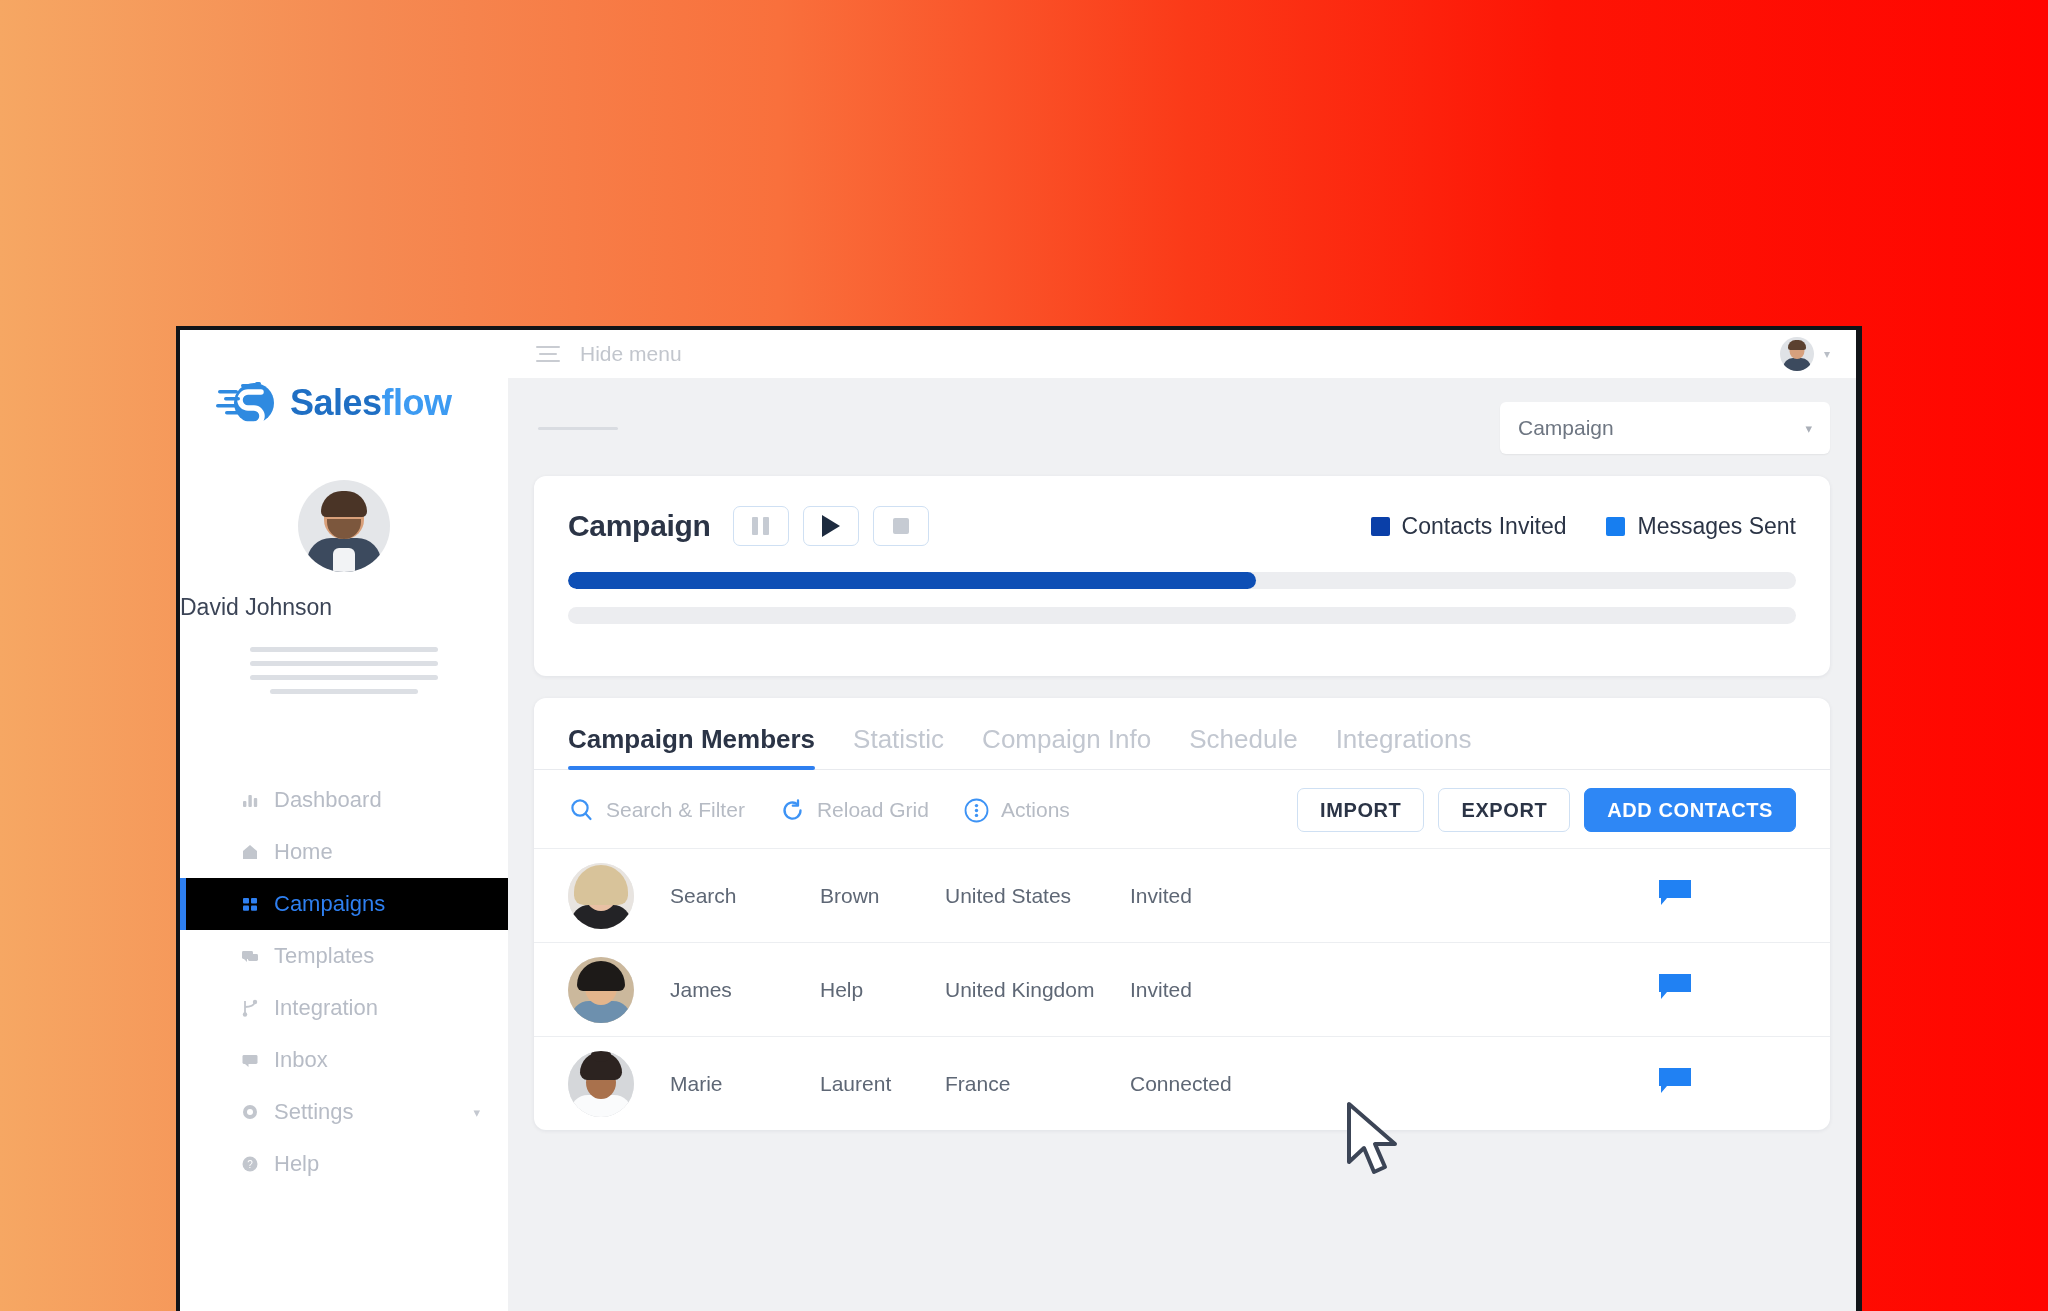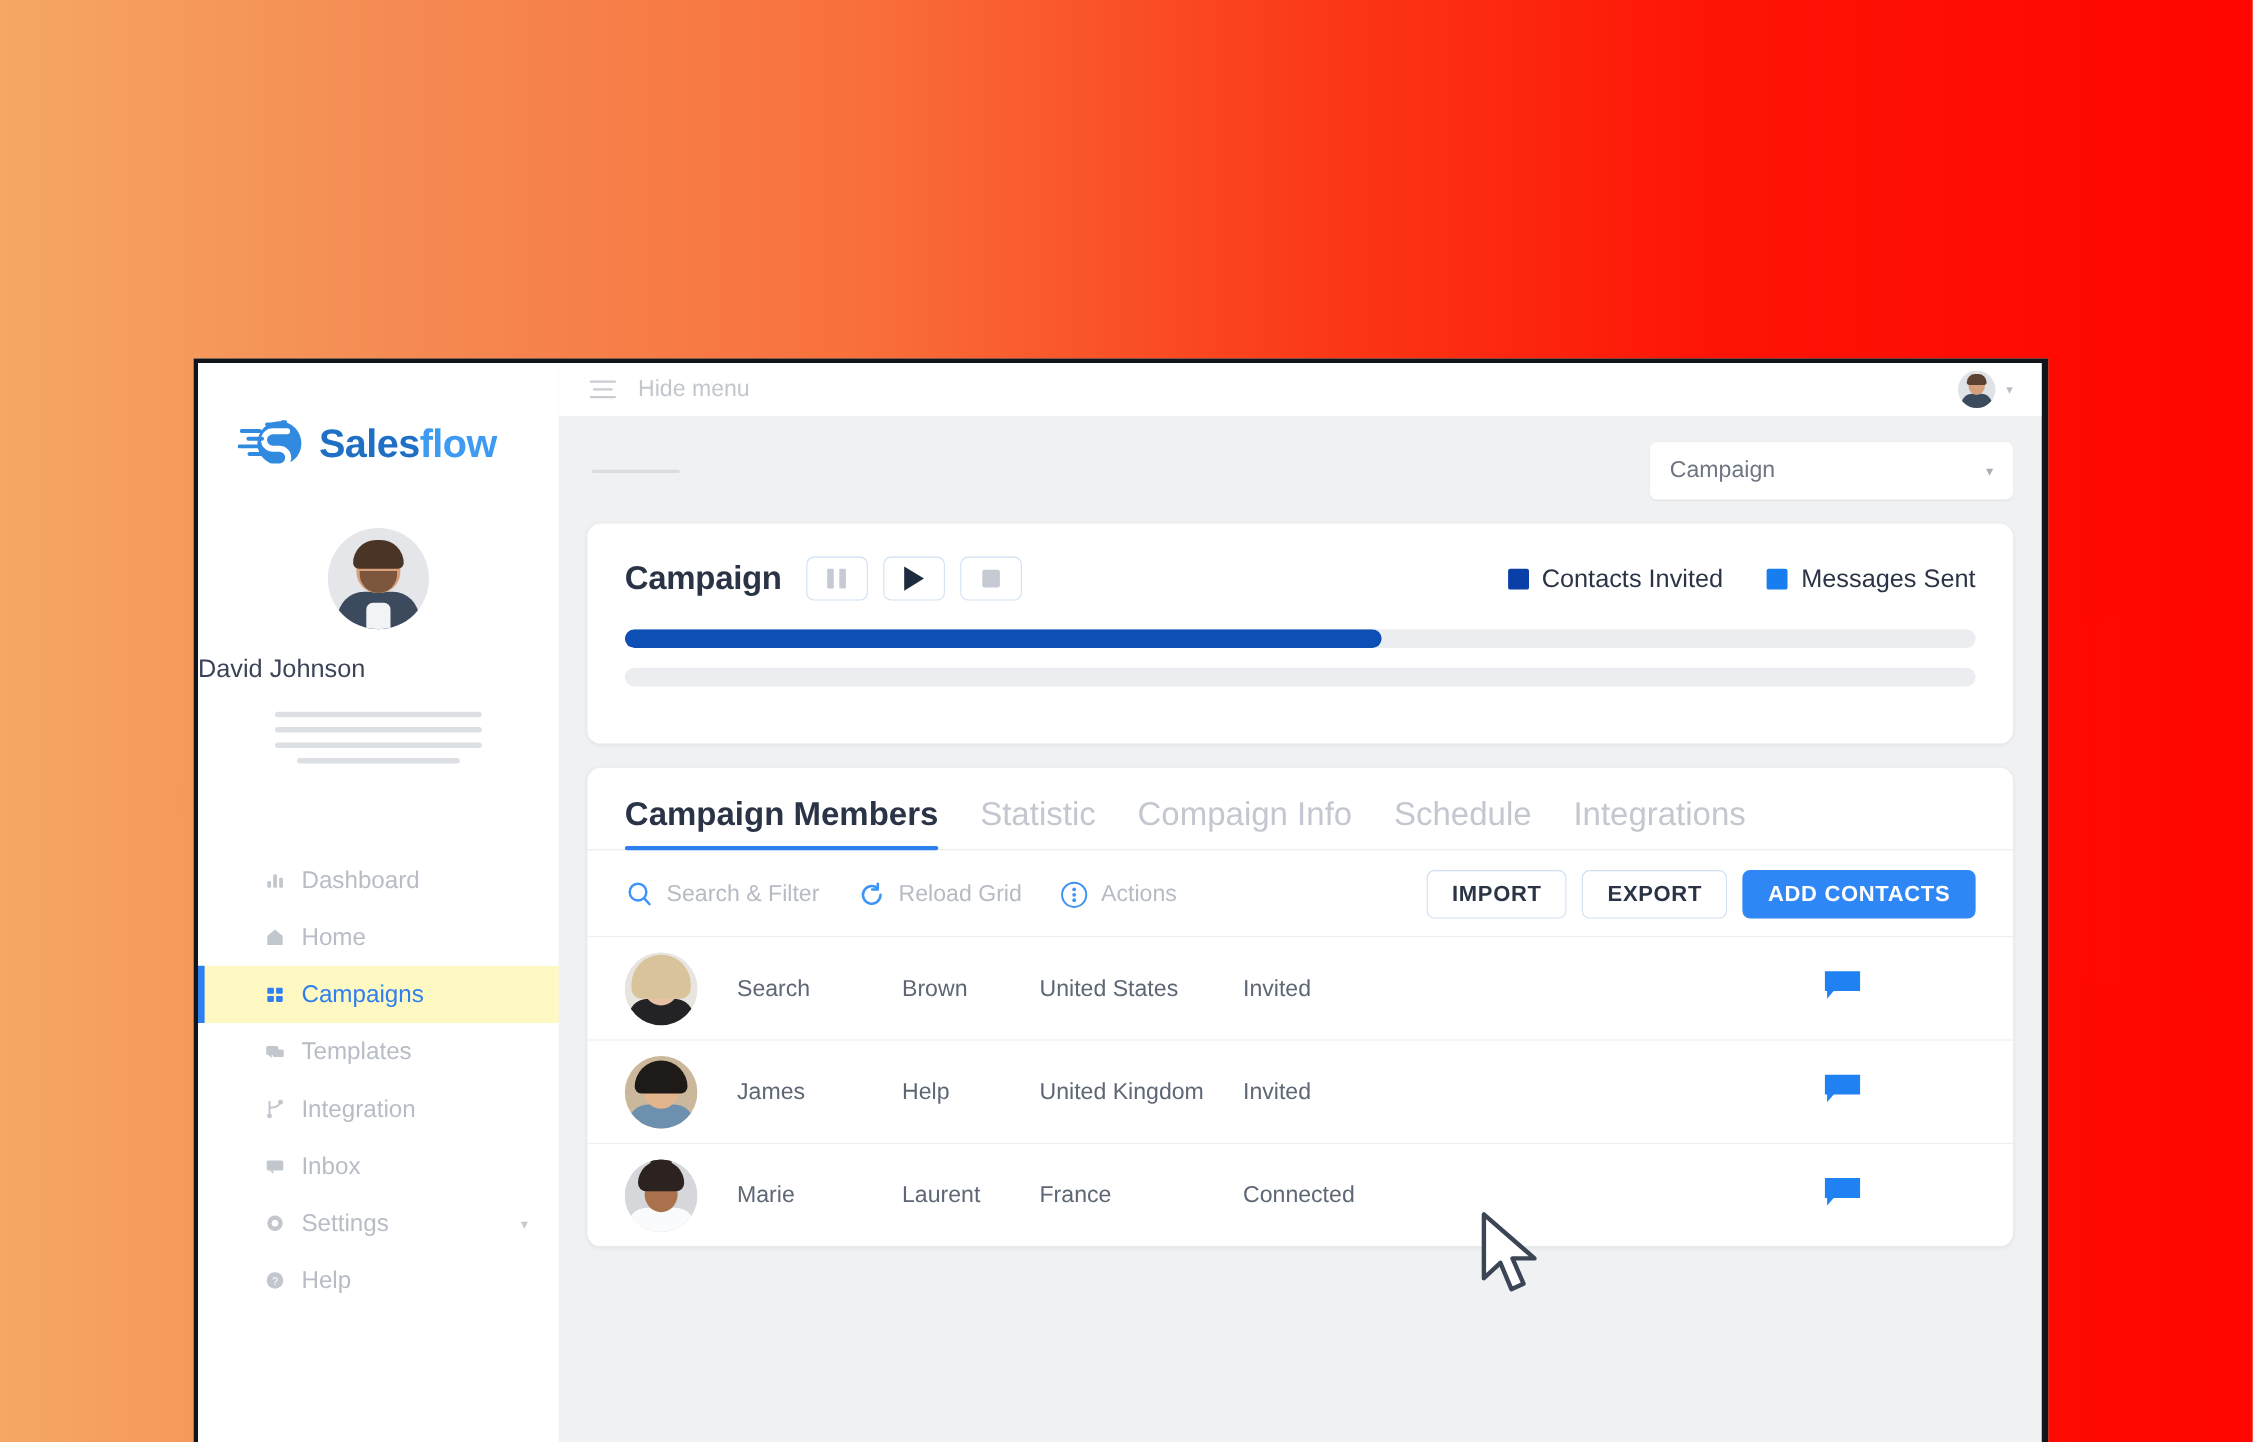--- a/index.html
+++ b/index.html
@@ -49,21 +49,21 @@
   .skel .s1{width:188px;margin-left:auto;margin-right:auto;}
   .skel .s2{width:188px;margin-left:auto;margin-right:auto;}
   .skel .s3{width:188px;margin-left:auto;margin-right:auto;}
   .skel .s4{width:148px;margin-left:auto;margin-right:auto;}
 
   .nav{margin-top:80px;}
   .nav-item{
     display:flex;align-items:center;gap:14px;height:52px;padding-left:60px;
     color:#b7bcc6;font-size:22px;position:relative;box-sizing:border-box;
   }
-  .nav-item.active{background:#fef9c3;color:#2e7ff0;font-weight:500;}
+  .nav-item.active{background:#000000;color:#2e7ff0;font-weight:500;}
   .nav-item.active:before{
     content:"";position:absolute;left:0;top:0;bottom:0;width:6px;background:#2e7ff0;
   }
   .nav-ic{width:20px;height:20px;display:flex;align-items:center;justify-content:center;flex:none;}
   .nav-caret{margin-left:auto;margin-right:28px;font-size:13px;color:#c4c8d0;}
 
   
   .main{position:absolute;left:328px;top:0;right:0;bottom:0;background:#f0f1f3;}
   .topbar{
     height:48px;background:#fff;display:flex;align-items:center;
@@ -112,21 +112,21 @@
   .legend{margin-left:auto;display:flex;gap:40px;align-items:center;}
   .lg{display:flex;align-items:center;gap:12px;font-size:23px;color:#2b3446;font-weight:500;}
   .lg .sq{width:19px;height:19px;border-radius:2px;flex:none;}
 
   .bars{margin-top:26px;}
   .bar-track{height:17px;background:#ecedf0;border-radius:9px;overflow:hidden;margin-bottom:18px;}
   .bar-fill{height:100%;border-radius:9px;}
 
   .grid-card{margin-top:22px;padding:0;}
   .tabs{display:flex;gap:38px;padding:26px 34px 0;border-bottom:1px solid #e8eaee;}
-  .tab{font-size:30px;color:#c2c7d0;padding-bottom:14px;position:relative;white-space:nowrap;}
+  .tab{font-size:26px;color:#c2c7d0;padding-bottom:14px;position:relative;white-space:nowrap;}
   .tab.active{color:#2b3446;font-weight:600;}
   .tab.active:after{content:"";position:absolute;left:0;right:0;bottom:-1px;height:4px;background:#2e7ff0;border-radius:2px;}
 
   .toolbar{display:flex;align-items:center;padding:18px 34px 16px;}
   .tool{display:flex;align-items:center;gap:11px;margin-right:34px;font-size:21px;color:#b6bbc4;}
   .tool-ic{width:27px;height:27px;flex:none;}
   .tbtns{margin-left:auto;display:flex;gap:14px;align-items:center;}
   .btn{
     height:44px;padding:0 22px;border-radius:7px;display:flex;align-items:center;
     font-size:20px;font-weight:700;letter-spacing:.6px;box-sizing:border-box;

